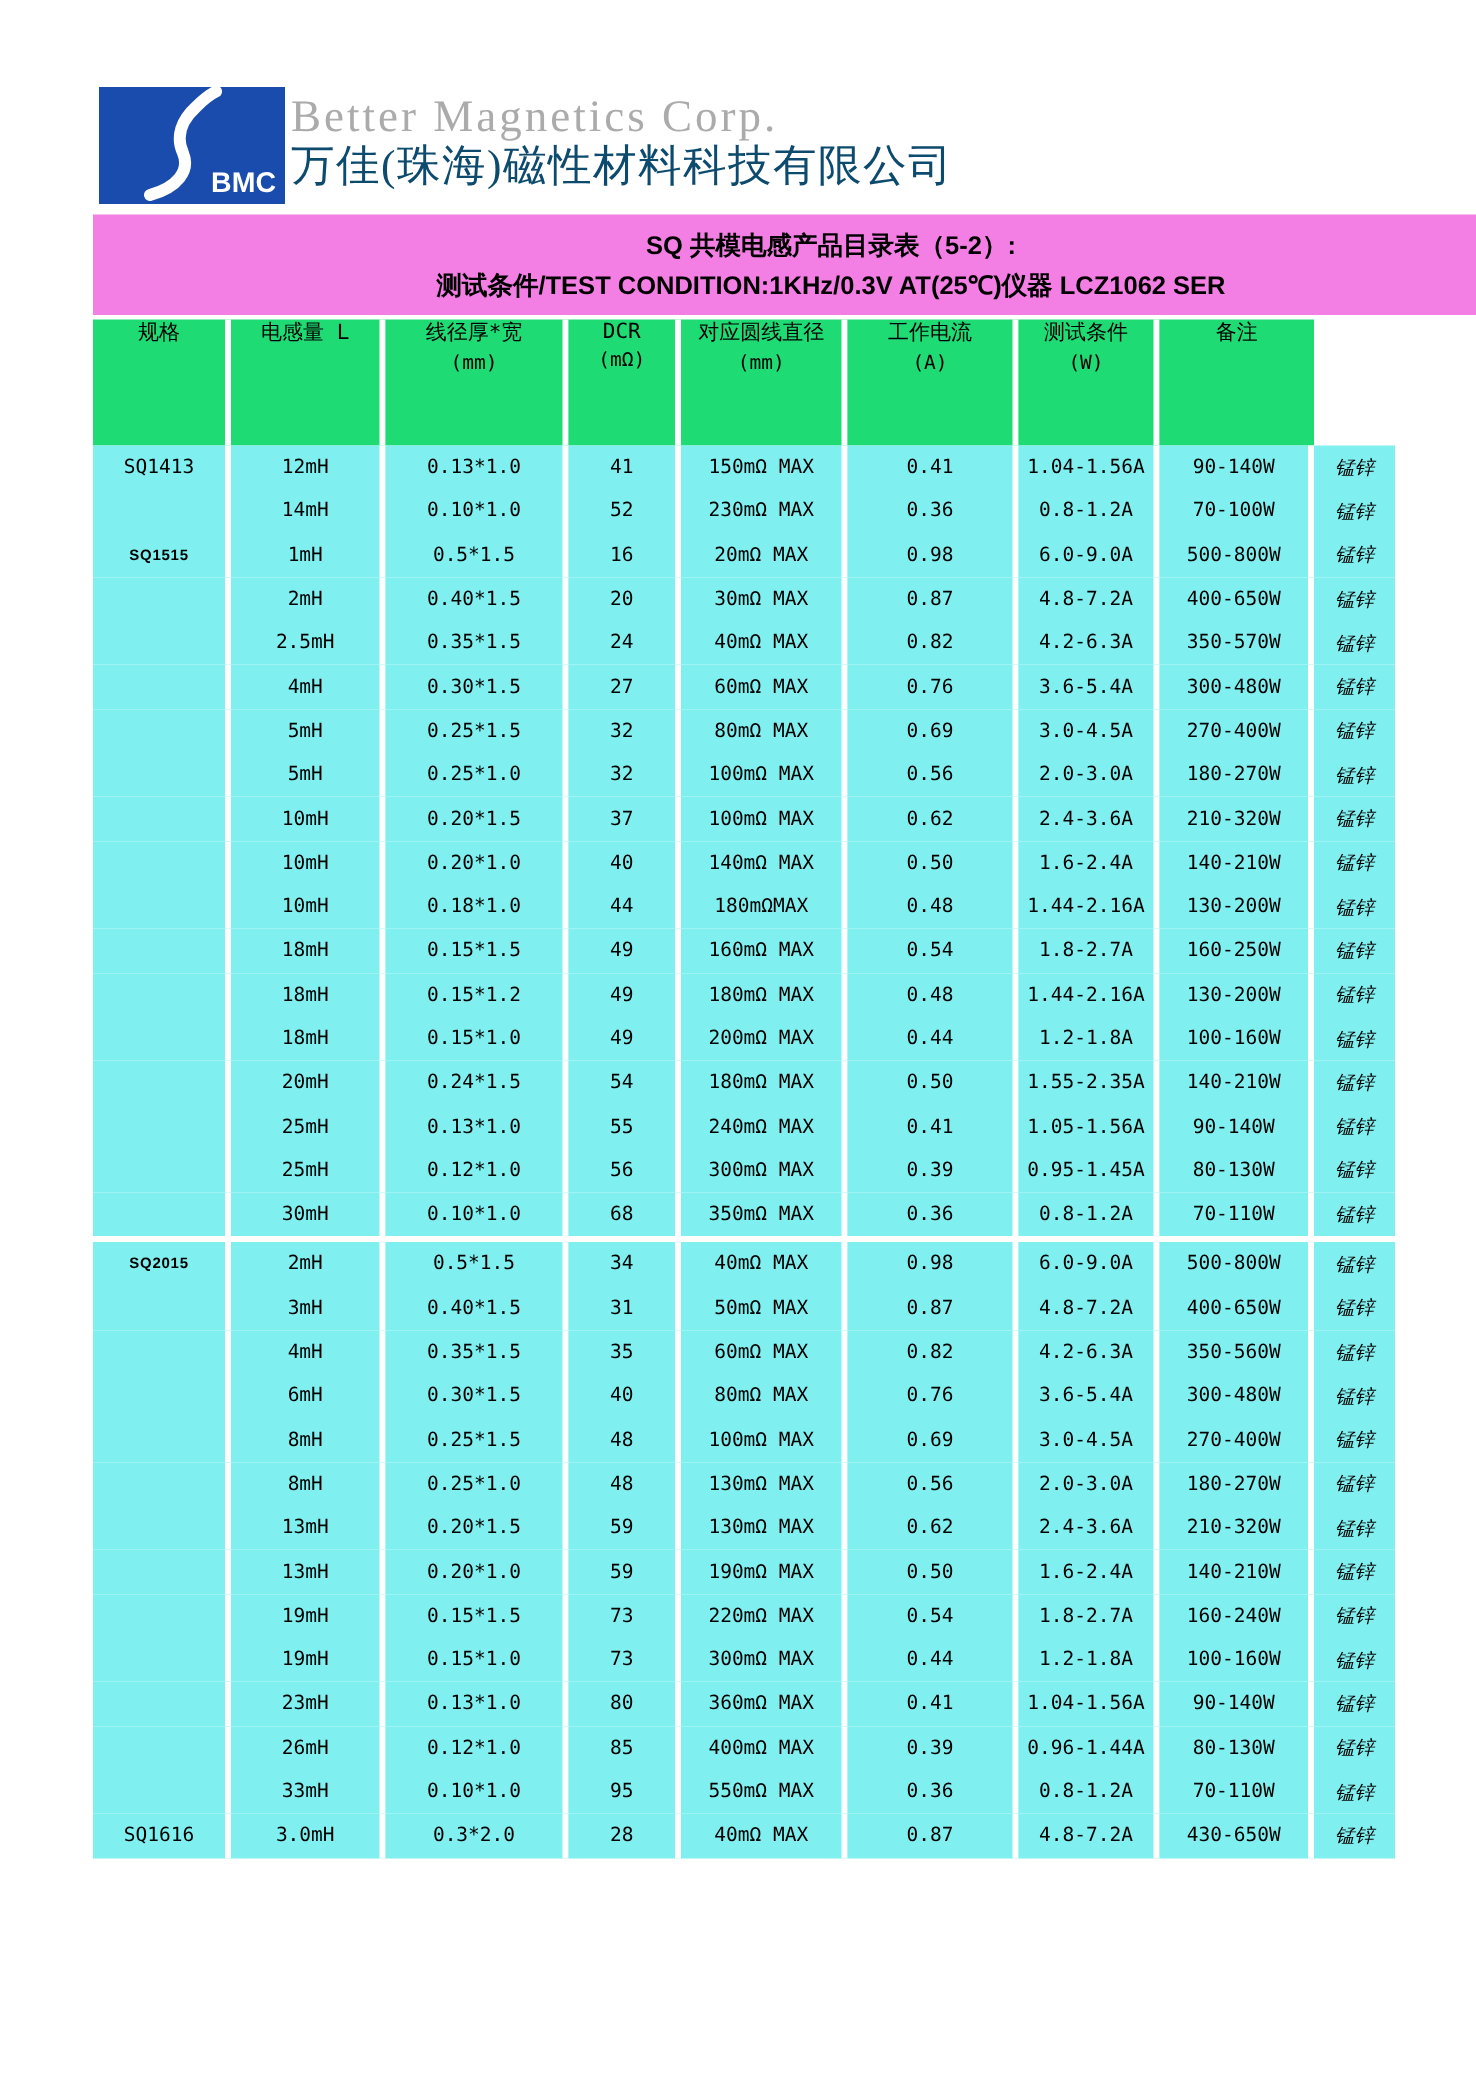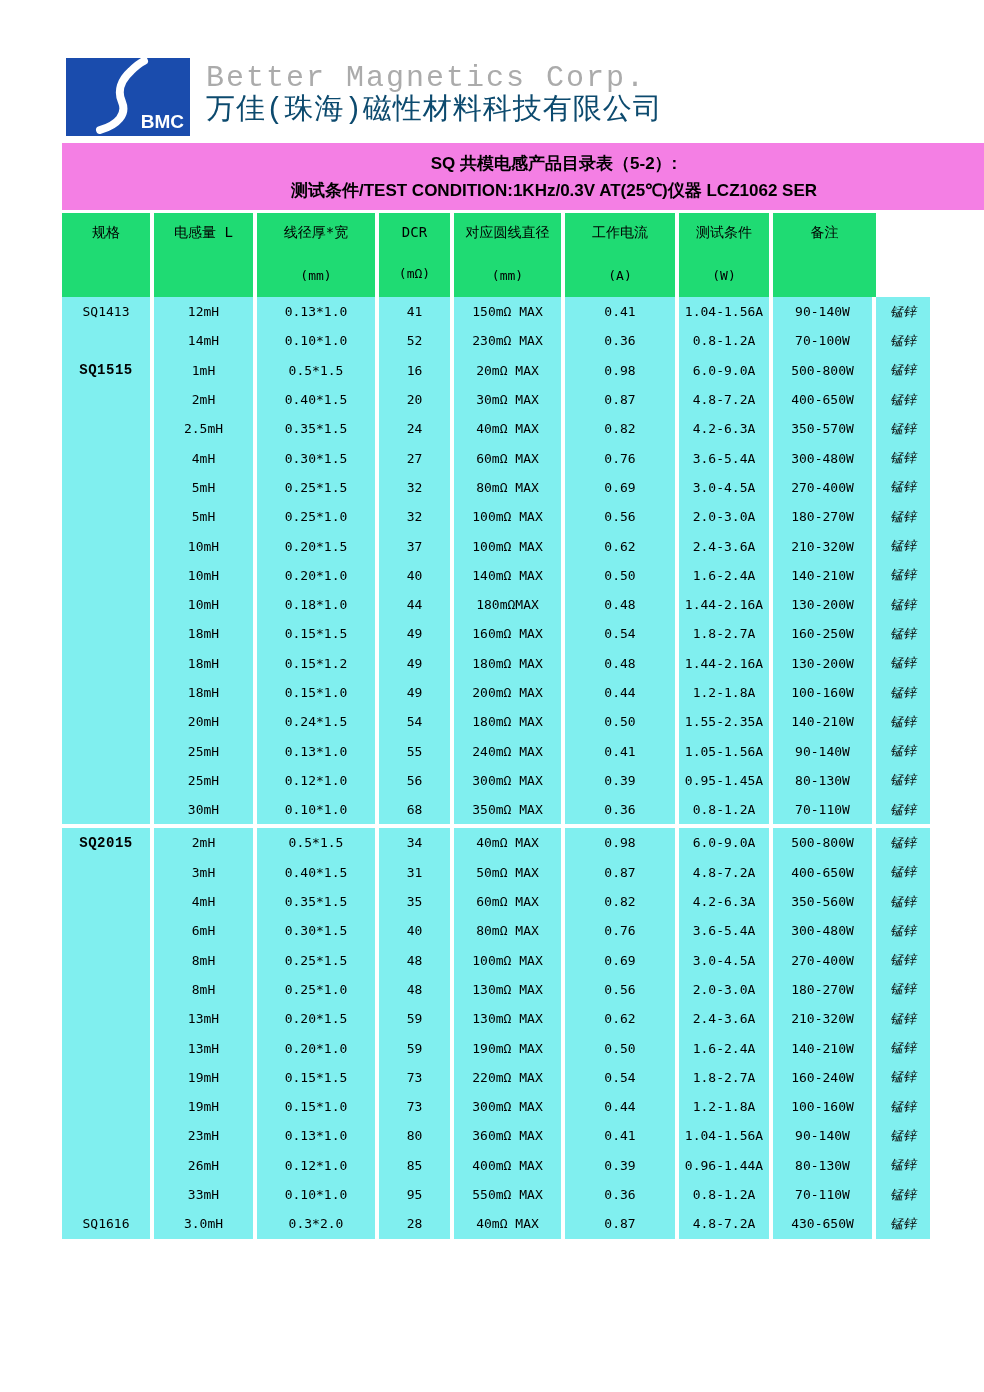--- a/index.html
+++ b/index.html
@@ -4,54 +4,54 @@
 <style>
   html,body{margin:0;padding:0;}
   body{
     width:984px;height:1392px;background:#ffffff;position:relative;
     font-family:"DejaVu Sans Mono","Liberation Sans",monospace,sans-serif;
     color:#000;
   }
   
   .brand{position:absolute;left:66px;top:58px;display:flex;align-items:flex-start;}
   .logo{width:124px;height:78px;display:block;}
-  .company{margin-left:16px;padding-top:4px;font-family:Liberation Mono, monospace;}
+  .company{margin-left:4px;padding-top:4px;font-family:Liberation Serif, serif;}
   .company-en{
     font-size:30px;line-height:32px;letter-spacing:2px;
     color:var(--gray-en,#ABABAB);font-weight:400;white-space:nowrap;
   }
   .company-cn{
     font-size:29px;line-height:34px;letter-spacing:1px;color:#0c4a6e;white-space:nowrap;
   }
   
   .table-wrap{position:absolute;left:62px;top:143px;width:984px;}
   .banner{
     background:var(--pink,#F47FE4);height:67px;text-align:center;
     font-family:"Liberation Sans",sans-serif;font-weight:600;
     font-size:17px;line-height:27px;padding-top:7px;box-sizing:border-box;
   }
   .head-gap{height:3px;background:#ffffff;}
   .cols{display:grid;grid-template-columns:92px 103px 122px 75px 111px 114px 94px 103px 54px;}
   .thead{background:transparent;}
   .th{
     background:var(--green,#1FDB73);height:84px;box-sizing:border-box;
-    border-right:4px solid #ffffff;text-align:center;padding-top:11px;
+    border-right:4px solid #ffffff;text-align:center;
     font-size:14px;
   }
   .th:last-child{border-right:none;}
-  .th .unit{display:block;margin-top:26px;font-size:13px;}
+  .th .unit{display:block;margin-top:4px;font-size:13px;}
   .trow{height:29.3px;}
   .td{
     background:var(--cyan,#80EFEF);box-sizing:border-box;border-right:4px solid #ffffff;
     display:flex;align-items:center;justify-content:center;
     font-size:13px;white-space:nowrap;overflow:hidden;
   }
   .td:last-child{border-right:none;font-style:italic;}
   .spec-bold{
-    font-family:Liberation Mono, monospace;font-weight:bold;font-size:14px;letter-spacing:0.5px;
+    font-family:Liberation Sans, sans-serif;font-weight:bold;font-size:10px;letter-spacing:0.5px;
   }
   .section-separator{height:4px;background:#ffffff;}
 </style>
 </head>
 <body style="--pink: #F47FE4; --green: #1FDB73; --cyan: #80EFEF; --gray-en: #ABABAB;">
 
 <div class="brand">
   <svg class="logo" viewBox="0 0 124 78" xmlns="http://www.w3.org/2000/svg">
     <rect x="0" y="0" width="124" height="78" fill="#1A4CAD"></rect>
     <path d="M34 72 C52 67 61 56 56 44 C51 33 55 22 65 13 C69 9 74 5 78 3" stroke="#ffffff" stroke-width="8" fill="none" stroke-linecap="round"></path>

